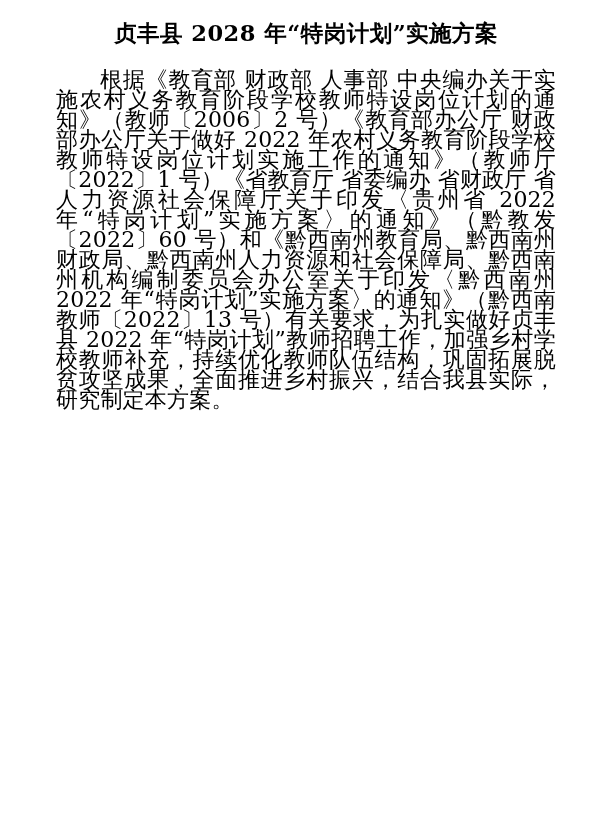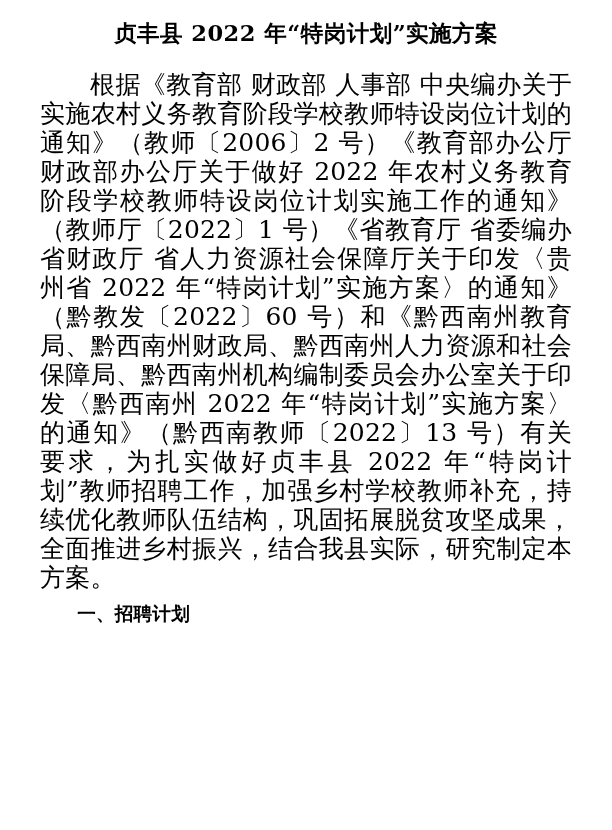--- a/index.html
+++ b/index.html
@@ -25,45 +25,44 @@
     font-family: "DejaVu Serif", "Liberation Serif", serif;
     font-weight: bold;
     font-size: 22.5px;
     letter-spacing: 0.5px;
     text-align: center;
     line-height: 1.35;
     margin: 0 0 22px 0;
     white-space: nowrap;
   }
   .para {
-    font-size: 25px;
-    line-height: 29px;
+    font-size: 22px;
+    line-height: 20px;
     text-align: justify;
     text-justify: inter-ideograph;
-    margin: 0;
+    margin: 16px;
     text-indent: 2em;
     letter-spacing: 0.2px;
   }
   .heading {
     font-size: 18.6px;
     line-height: 33.5px;
     font-weight: bold;
     margin: 0;
     text-indent: 2em;
     letter-spacing: 0.2px;
   }
   .spacer-sm { height: 5px; }
 </style>
 </head>
 <body>
 
 <div class="page">
 
-  <h1 class="doc-title">贞丰县 2022 年“特岗计划”实施方案</h1>
+  <h1 class="doc-title">贞丰县 2028 年“特岗计划”实施方案</h1>
 
   <p class="para">根据《教育部 财政部 人事部 中央编办关于实施农村义务教育阶段学校教师特设岗位计划的通知》（教师〔2006〕2 号）《教育部办公厅 财政部办公厅关于做好 2022 年农村义务教育阶段学校教师特设岗位计划实施工作的通知》（教师厅〔2022〕1 号）《省教育厅 省委编办 省财政厅 省人力资源社会保障厅关于印发〈贵州省 2022 年“特岗计划”实施方案〉的通知》（黔教发〔2022〕60 号）和《黔西南州教育局、黔西南州财政局、黔西南州人力资源和社会保障局、黔西南州机构编制委员会办公室关于印发〈黔西南州 2022 年“特岗计划”实施方案〉的通知》（黔西南教师〔2022〕13 号）有关要求，为扎实做好贞丰县 2022 年“特岗计划”教师招聘工作，加强乡村学校教师补充，持续优化教师队伍结构，巩固拓展脱贫攻坚成果，全面推进乡村振兴，结合我县实际，研究制定本方案。</p>
 
   <div class="spacer-sm"></div>
 
-  <p class="heading">一、招聘计划</p>
 
 
 </div>
 
 </body></html>

